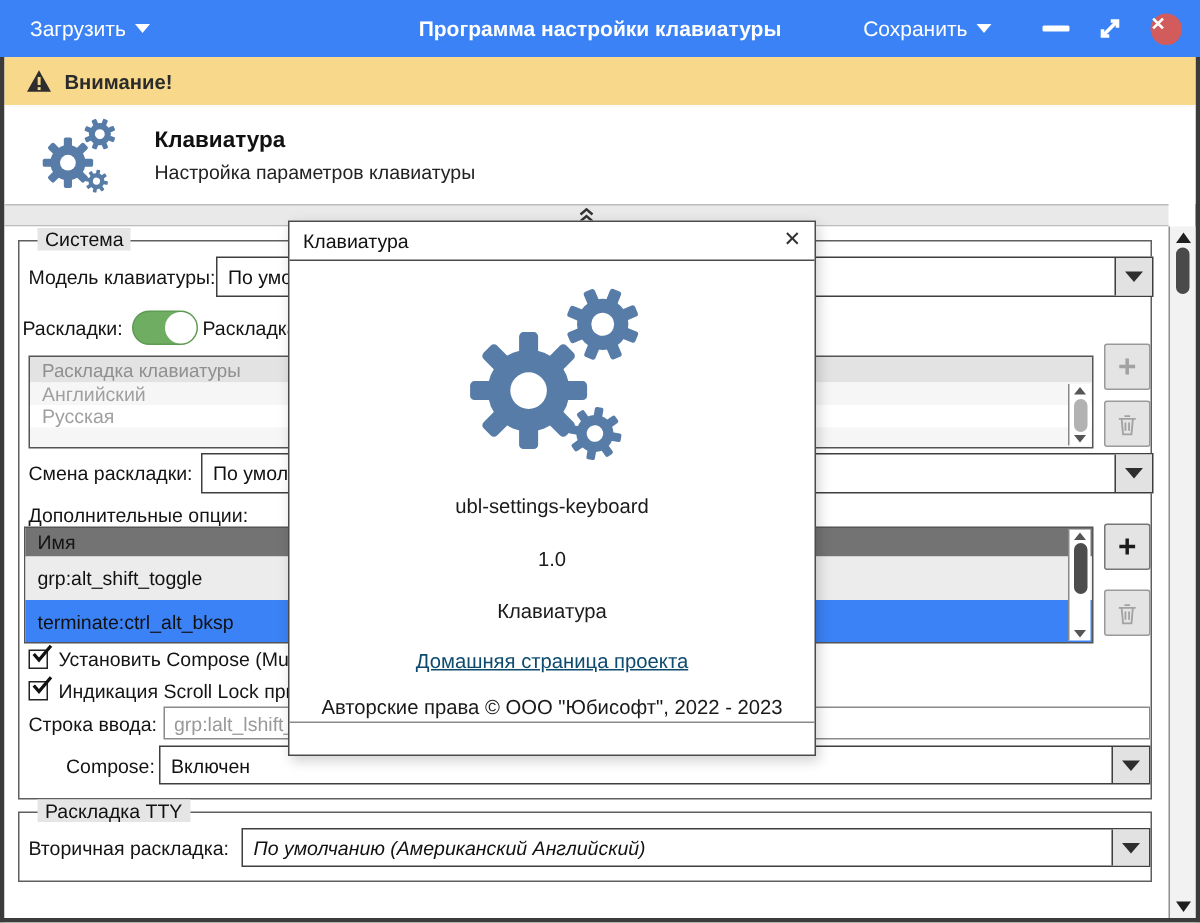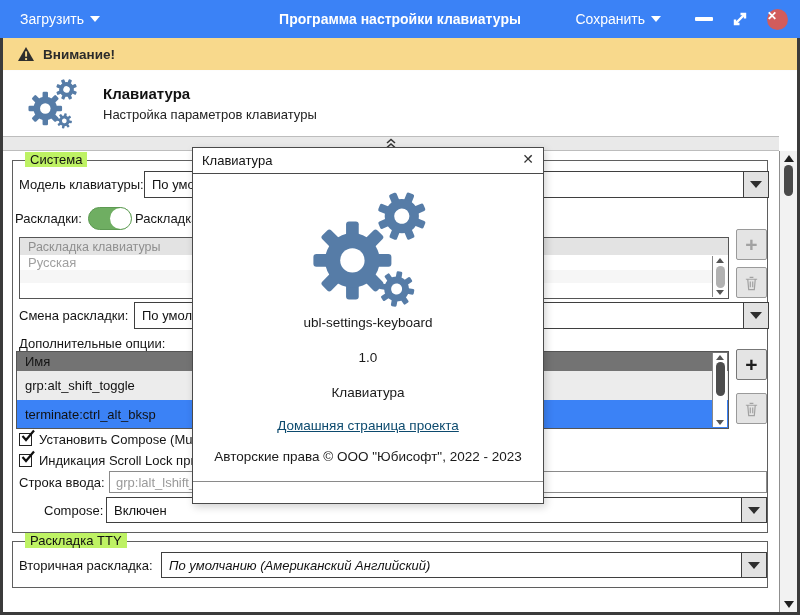--- a/index.html
+++ b/index.html
@@ -39,21 +39,21 @@
 
   
   .collapsebar { position:absolute; left:0; top:98px; width:776px; height:15px; background:#e9e9e9;
                  border-top:1px solid #bdbdbd; border-bottom:1px solid #bdbdbd;
                  display:flex; align-items:center; justify-content:center; }
 
   
   .content { position:absolute; left:0; top:113px; width:776px; height:461px; background:#fff; }
 
   .groupbox { position:absolute; border:1px solid #5f5f5f; background:#fff; }
-  .legend { position:absolute; top:-9px; left:12px; background:#bef264; padding:0 5px; font-size:13px; color:#111; }
+  .legend { position:absolute; top:-9px; left:12px; background:#e5e5e5; padding:0 5px; font-size:13px; color:#111; }
 
   .flabel { position:absolute; font-size:13px; color:#141414; white-space:nowrap; }
 
   .combo { position:absolute; height:27px; background:#fff; border:1px solid #3f3f3f; display:flex; align-items:stretch; }
   .combo .val { flex:1; font-size:13px; color:#111; display:flex; align-items:center; padding-left:7px; white-space:nowrap; overflow:hidden; }
   .combo .btn { width:25px; background:#e2e2e2; border-left:1px solid #3f3f3f; display:flex; align-items:center; justify-content:center; }
   .tri-down { width:0; height:0; border-left:6px solid transparent; border-right:6px solid transparent; border-top:7px solid #2e2e2e; }
   .tri-down.sm { border-left-width:4px; border-right-width:4px; border-top-width:5px; border-top-color:#555; }
   .tri-up.sm { width:0; height:0; border-left:4px solid transparent; border-right:4px solid transparent; border-bottom:5px solid #555; }
 
@@ -94,21 +94,21 @@
 
   
   .dialog { position:absolute; left:189px; top:109px; width:352px; height:357px; background:#fff; border:1px solid #4a4a4a;
             z-index:50; box-shadow:2px 3px 8px rgba(0,0,0,.18); }
   .dlg-titlebar { position:relative; height:26px; border-bottom:1px solid #4a4a4a; display:flex; align-items:center;
                   padding:0 9px; font-size:13px; color:#111; }
   .dlg-close { position:absolute; right:9px; top:3px; font-size:14px; color:#333; cursor:default; }
   .dlg-body { display:flex; flex-direction:column; align-items:center; text-align:center; }
   .dlg-gears { margin-top:11px; width:132px; height:130px; }
   .dlg-line { font-size:13.5px; color:#1a1a1a; }
-  .dlg-appid { margin-top:0; }
+  .dlg-appid { margin-top:15px; }
   .dlg-ver { margin-top:20px; }
   .dlg-name { margin-top:20px; }
   .dlg-link { margin-top:18px; color:#0c4a6e; text-decoration:underline; cursor:pointer; }
   .dlg-copy { margin-top:16px; }
   .dlg-footer { position:absolute; left:0; right:0; bottom:0; height:22px; border-top:1px solid #8a8a8a; }
 
   .icon { display:inline-block; }
 </style>
 </head>
 <body>
@@ -202,20 +202,21 @@
           </div>
 
           <span class="flabel" style="left:2px; top:50px;">Раскладки:</span>
           <div class="toggle" style="left:75px; top:46px;">
             <span class="knob"></span>
           </div>
           <span class="flabel" style="left:122px; top:50px;">Раскладка клавиатуры</span>
 
           <div class="gtable" style="left:6px; top:76px; width:710px; height:62px;">
             <div class="thead" style="background:#e3e3e3; color:#8f8f8f; height:17px; font-size:12.5px;">Раскладка клавиатуры</div>
+            <div class="trow" style="background:#f6f6f6; color:#a0a0a0; height:15px;">Английский</div>
             <div class="trow" style="background:#ffffff; color:#a0a0a0; height:15px;">Русская</div>
             <div class="trow" style="background:#f6f6f6; height:13px;"></div>
             <div class="tscroll" style="top:18px;">
               <span class="tri-up sm icon"></span>
               <span class="tthumb" style="height:22px; background:#b2b2b2;"></span>
               <span class="tri-down sm icon"></span>
             </div>
           </div>
           <div class="sqbtn disabled" style="left:723px; top:68px;">
             <span class="plus icon">+</span>

